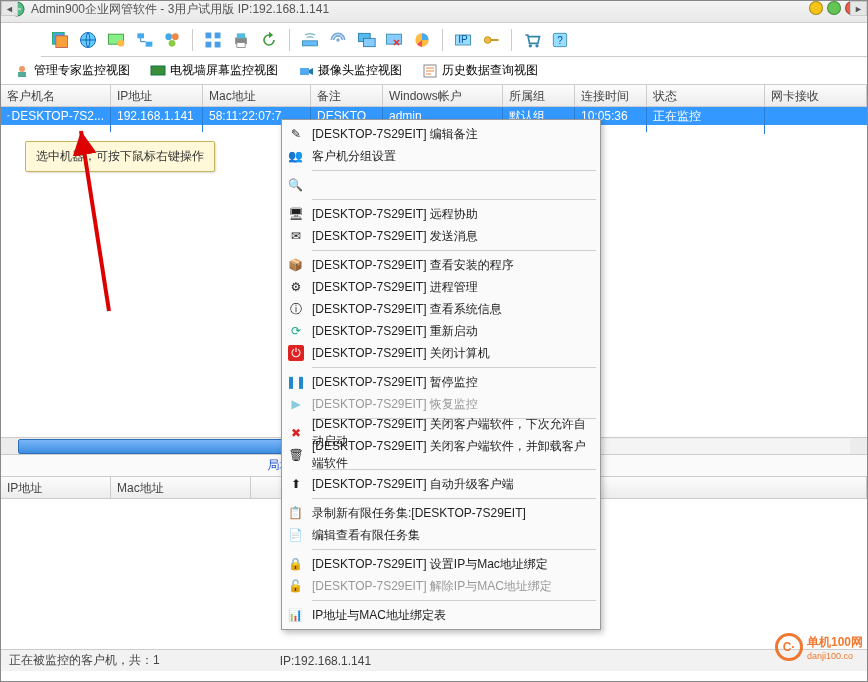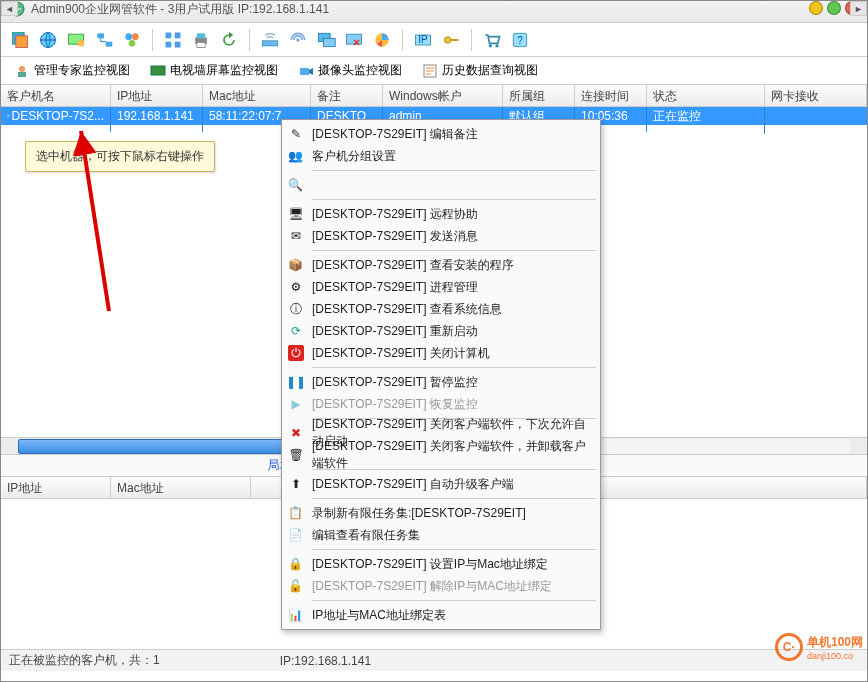--- a/index.html
+++ b/index.html
@@ -5,21 +5,21 @@
 * { margin:0; padding:0; box-sizing:border-box; font-family:"Microsoft YaHei",Arial,sans-serif; font-size:12px; }
 body { background:#fff; overflow:hidden; width:868px; height:682px; border:1px solid #888; position:relative; }
 .titlebar { height:22px; background:linear-gradient(#f4f4f4,#e8e8e8); border-bottom:1px solid #ccc; display:flex; align-items:flex-start; padding:0 8px; }
 .titlebar .app-icon { width:16px; height:16px; margin-right:6px; }
 .titlebar .title { flex:1; color:#555; }
 .win-btns { display:flex; gap:4px; }
 .win-btn { width:14px; height:14px; border-radius:50%; border:1px solid rgba(0,0,0,.3); }
 .win-btn.min { background:#f5c417; }
 .win-btn.max { background:#62c554; }
 .win-btn.close { background:#e95f4c; }
-.toolbar1 { height:34px; border-bottom:1px solid #ccc; display:flex; align-items:center; padding:0 8px; gap:6px; }
+.toolbar1 { height:34px; border-bottom:1px solid #ccc; display:flex; align-items:center; padding:0 8px; gap:6px;margin-left:40px; }
 .toolbar1 .sep { width:1px; height:22px; background:#ccc; margin:0 3px; }
 .tb-icon { width:22px; height:22px; display:flex; align-items:center; justify-content:center; cursor:pointer; border-radius:2px; }
 .tb-icon svg { width:20px; height:20px; }
 .toolbar2 { height:28px; border-bottom:1px solid #ccc; display:flex; align-items:center; padding:0 4px; gap:2px; }
 .tab-btn { display:flex; align-items:center; gap:4px; padding:3px 8px; cursor:pointer; border:1px solid transparent; border-radius:3px;}
 .tab-icon{ width:16px; height:16px; }
 .table-area { height:370px; display:flex; flex-direction:column; border-bottom:1px solid #ccc; }
 .thead { display:flex; height:22px; background:linear-gradient(#fcfcfc,#ececec); border-bottom:1px solid #ccc; }
 .th { border-right:1px solid #ccc; padding:3px 6px; color:#444; font-size:12px; white-space:nowrap; overflow:hidden; }
 .tbody { flex:1; background:#fff; position:relative; overflow:hidden;}

